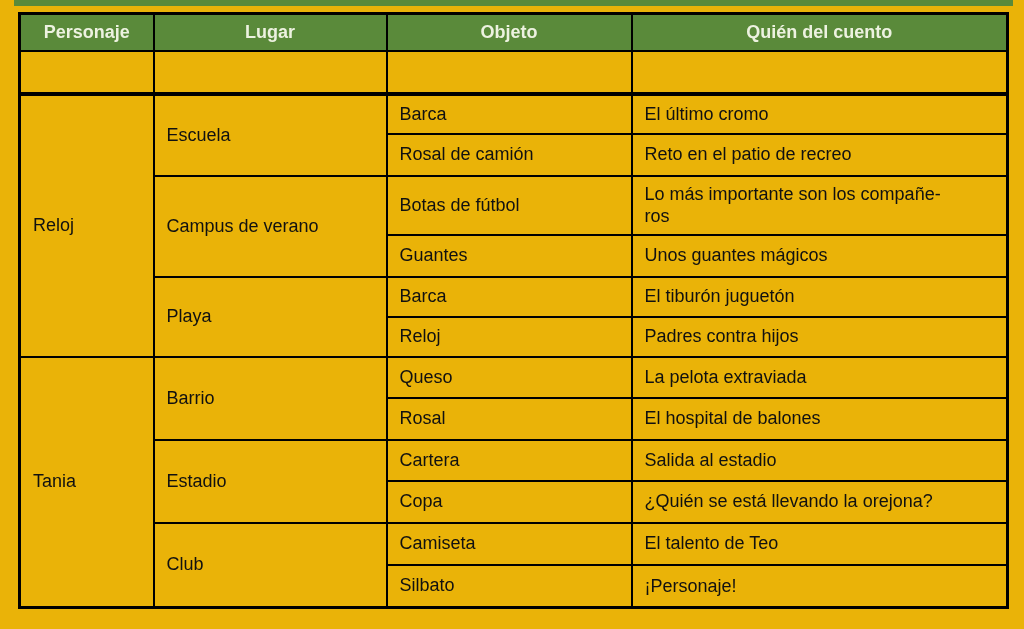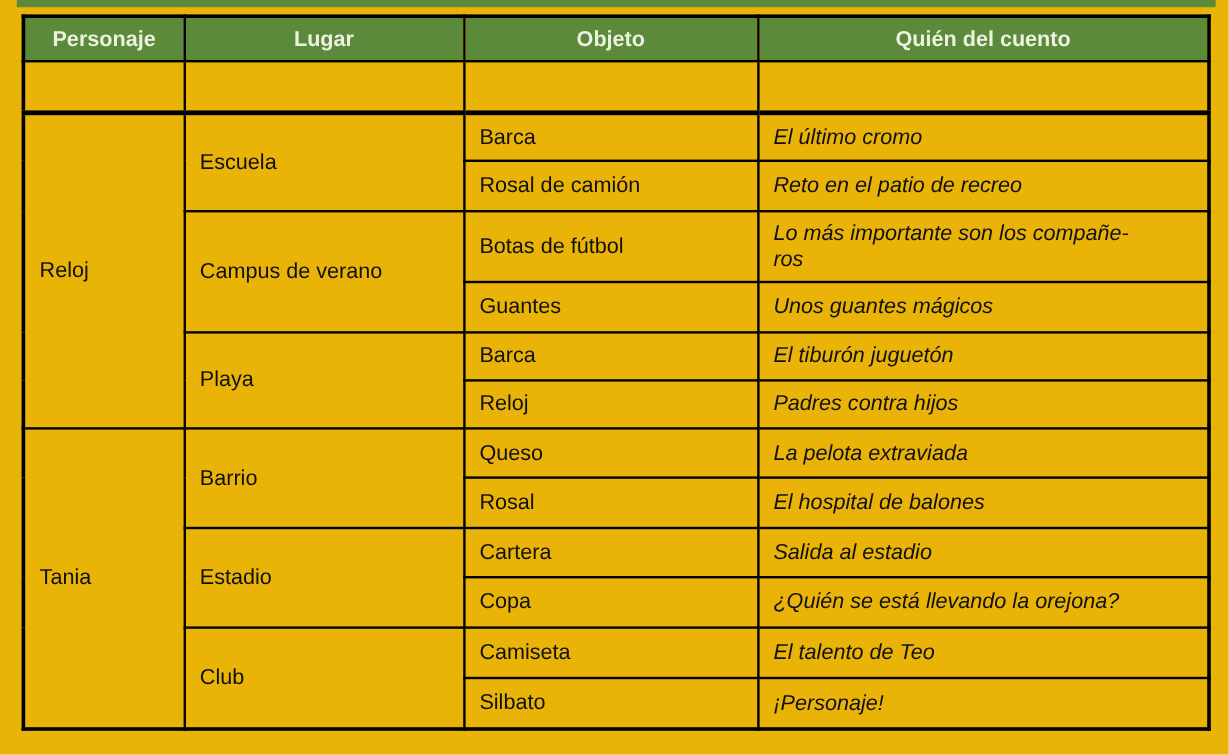--- a/index.html
+++ b/index.html
@@ -50,21 +50,20 @@
     font-weight: bold;
     text-align: center;
     padding: 2px 4px;
   }
   tr.empty-row td {
     border-bottom-width: 4px;
   }
   td.titulo-cell {
     white-space: pre-line;
     line-height: 1.25;
-    font-style: italic;
   }
 </style>
 </head>
 <body>
 
 <div class="canvas">
 
   <div class="top-strip"></div>
 
   <table class="story-table">

